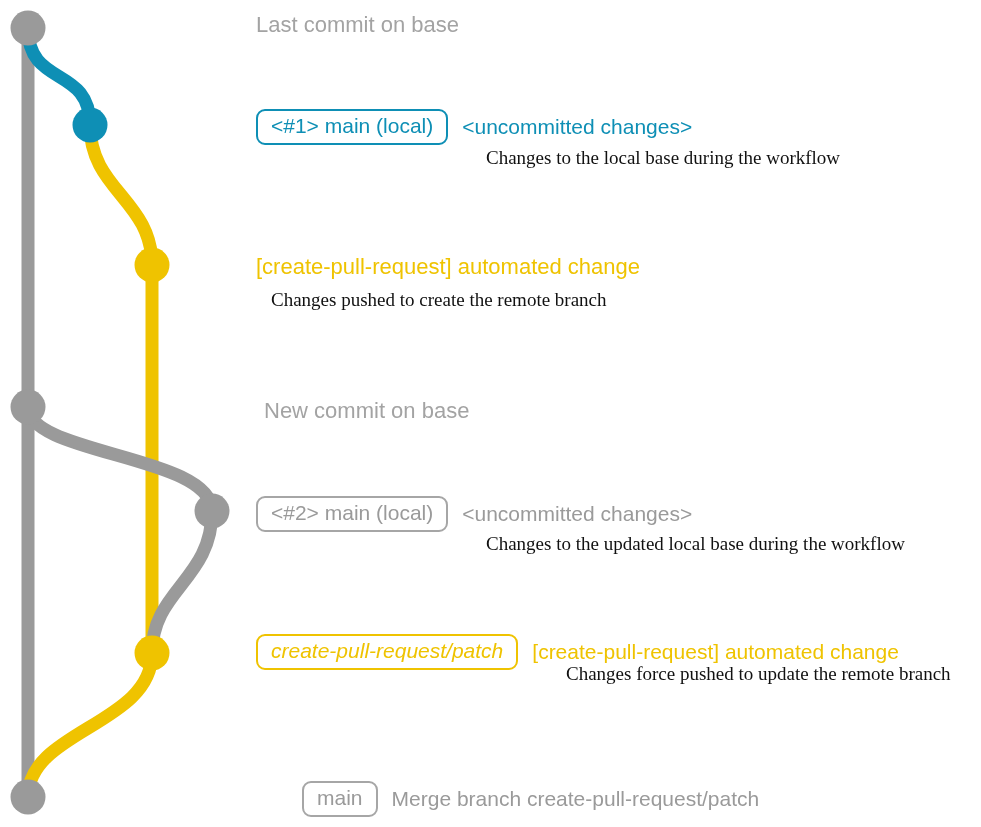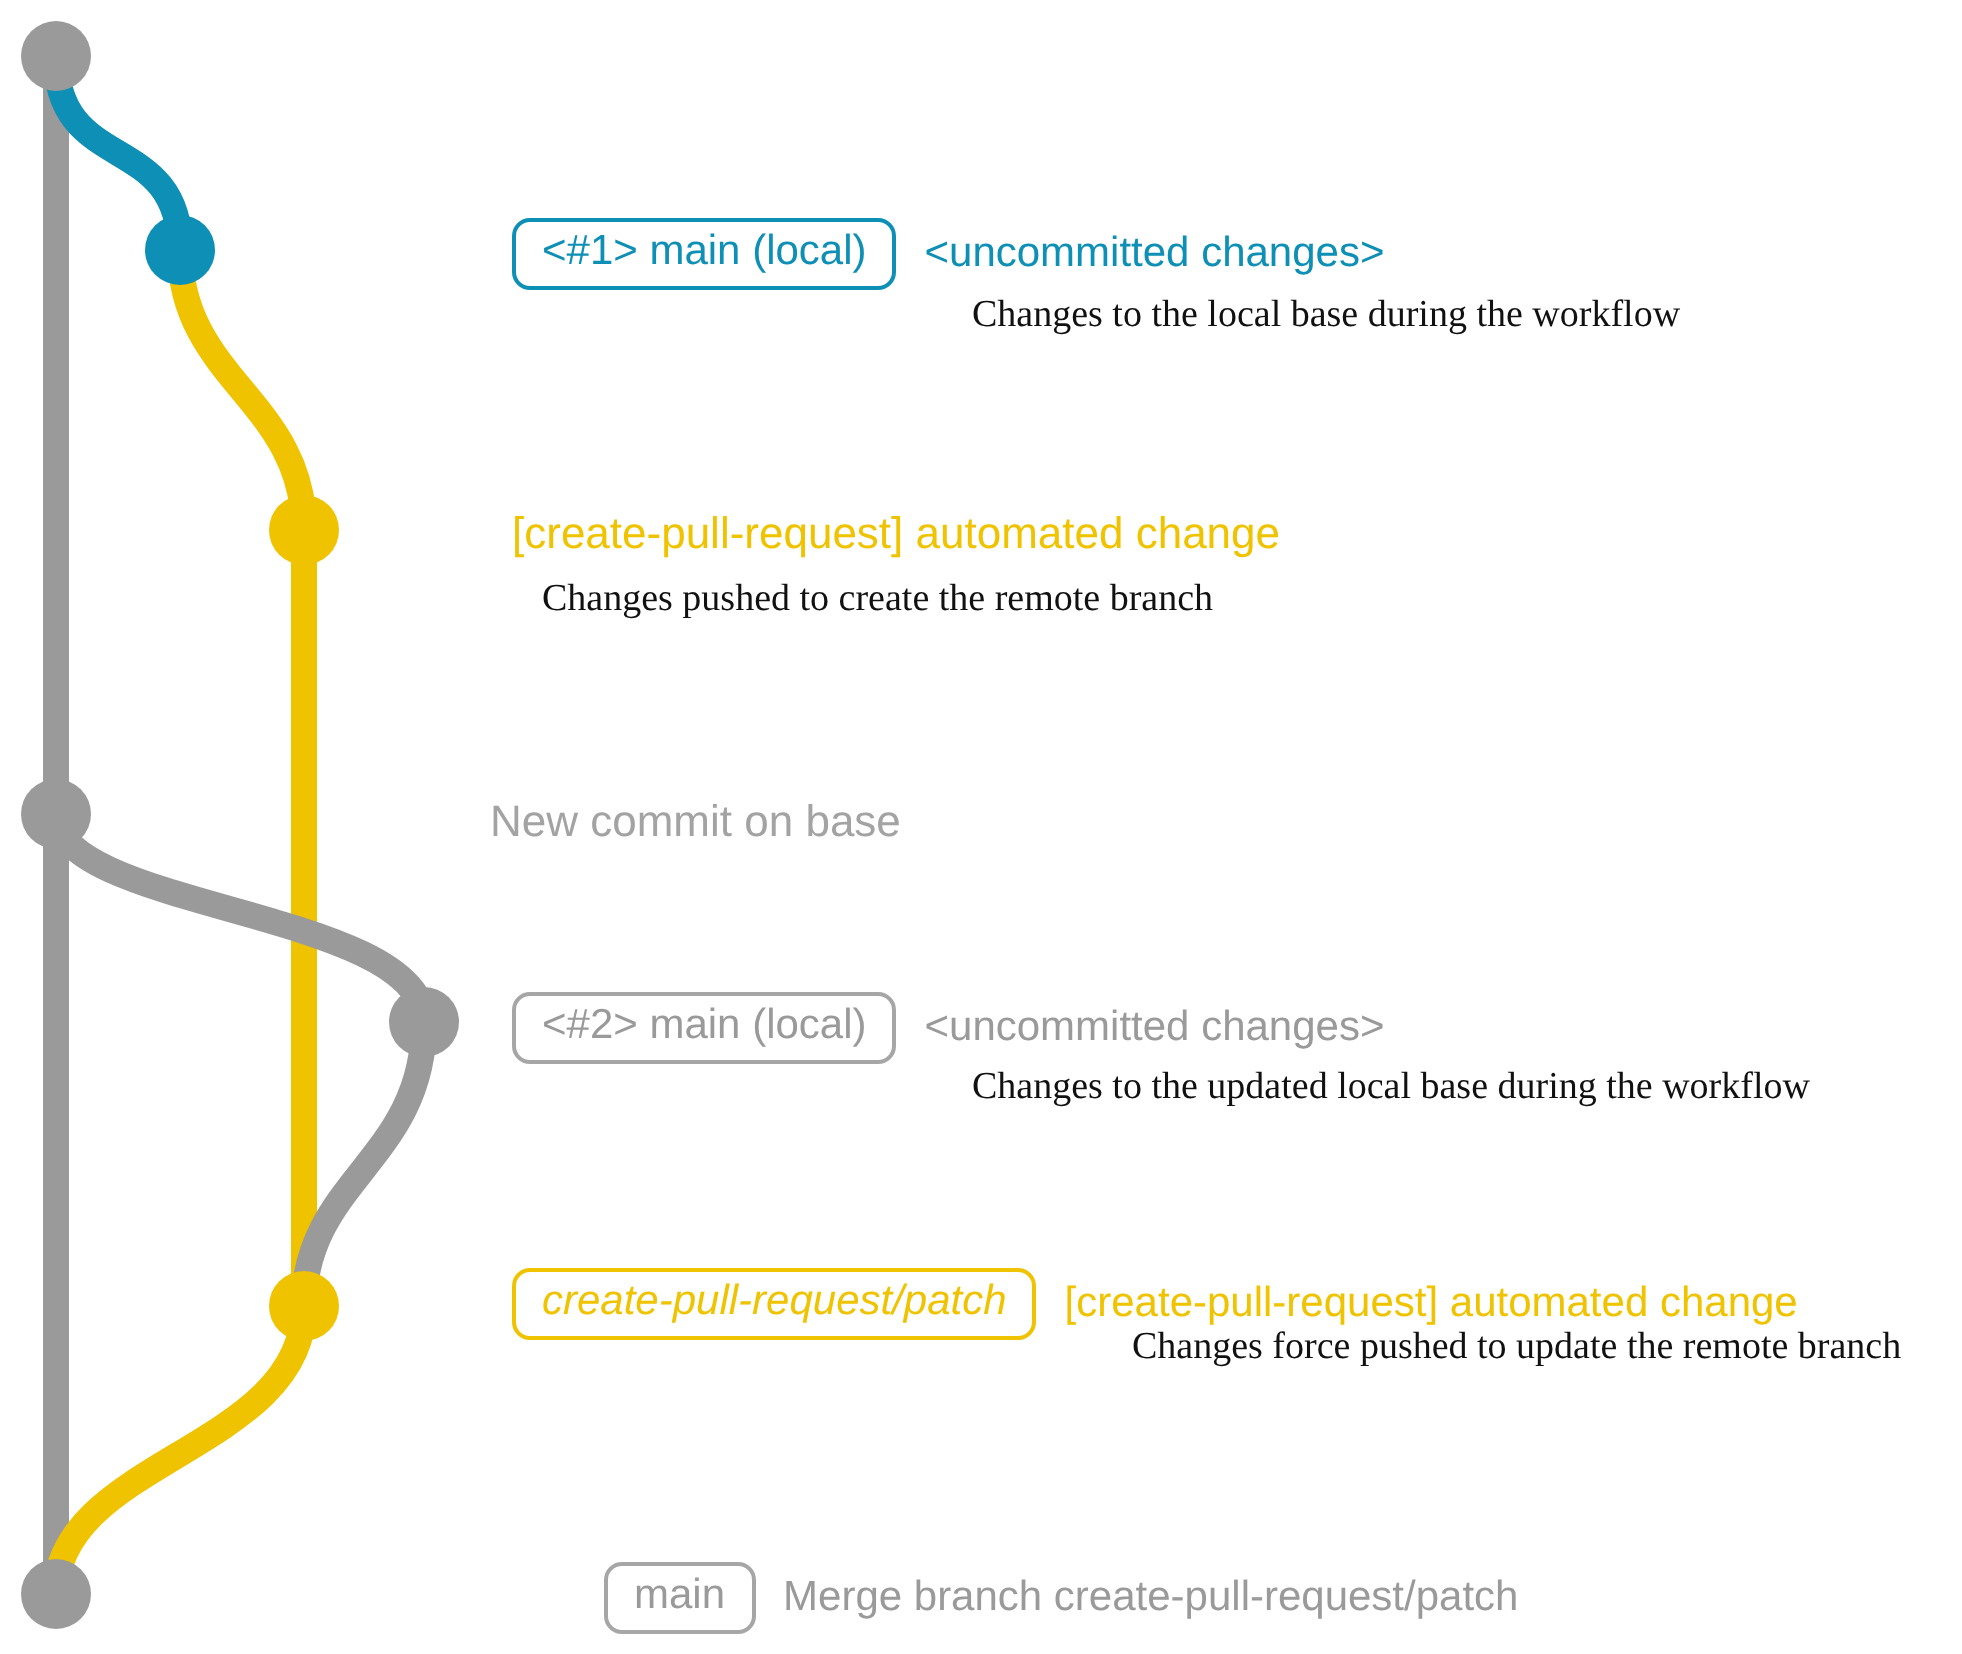--- a/index.html
+++ b/index.html
@@ -95,31 +95,32 @@
 
     <circle cx="28" cy="28" r="17.5" fill="#9A9A9A"></circle>
     <circle cx="90" cy="125" r="17.5" fill="#0E8FB5"></circle>
     <circle cx="152" cy="265" r="17.5" fill="#EFC300"></circle>
     <circle cx="28" cy="407" r="17.5" fill="#9A9A9A"></circle>
     <circle cx="212" cy="511" r="17.5" fill="#9A9A9A"></circle>
     <circle cx="152" cy="653" r="17.5" fill="#EFC300"></circle>
     <circle cx="28" cy="797" r="17.5" fill="#9A9A9A"></circle>
   </svg>
 
+  <div class="heading" style="left:256px; top:12px;">Last commit on base</div>
 
   <div class="row" style="left:256px; top:109px;">
     <span class="pill teal">&lt;#1&gt; main (local)</span>
     <span class="subject teal">&lt;uncommitted changes&gt;</span>
   </div>
   <div class="note" style="left:486px; top:147px;">Changes to the local base during the workflow</div>
 
   <div class="headline-only gold" style="left:256px; top:254px;">[create-pull-request] automated change</div>
   <div class="note" style="left:271px; top:289px;">Changes pushed to create the remote branch</div>
 
-  <div class="heading" style="left:245px; top:398px;">New commit on base</div>
+  <div class="heading" style="left:264px; top:398px;">New commit on base</div>
 
   <div class="row" style="left:256px; top:496px;">
     <span class="pill gray">&lt;#2&gt; main (local)</span>
     <span class="subject gray">&lt;uncommitted changes&gt;</span>
   </div>
   <div class="note" style="left:486px; top:533px;">Changes to the updated local base during the workflow</div>
 
   <div class="row" style="left:256px; top:634px;">
     <span class="pill gold">create-pull-request/patch</span>
     <span class="subject gold">[create-pull-request] automated change</span>

